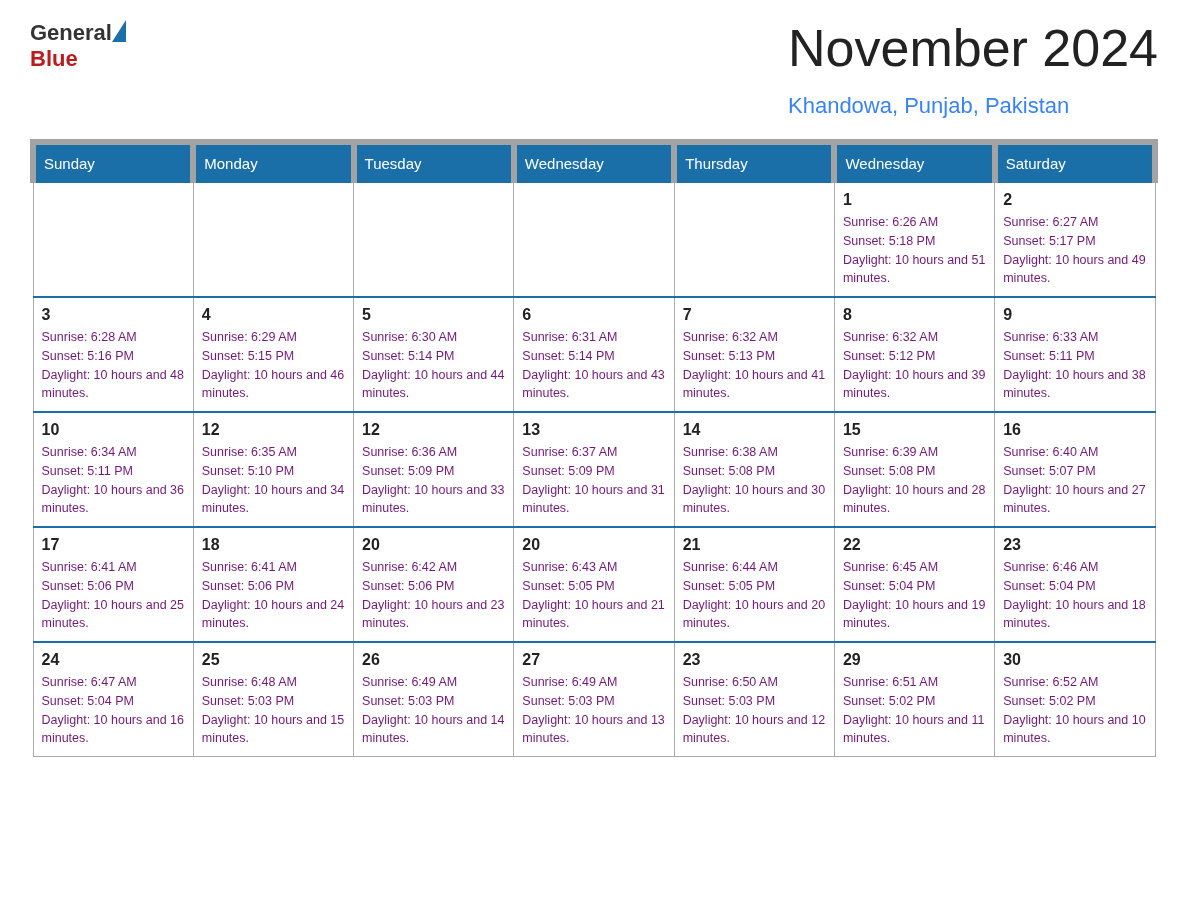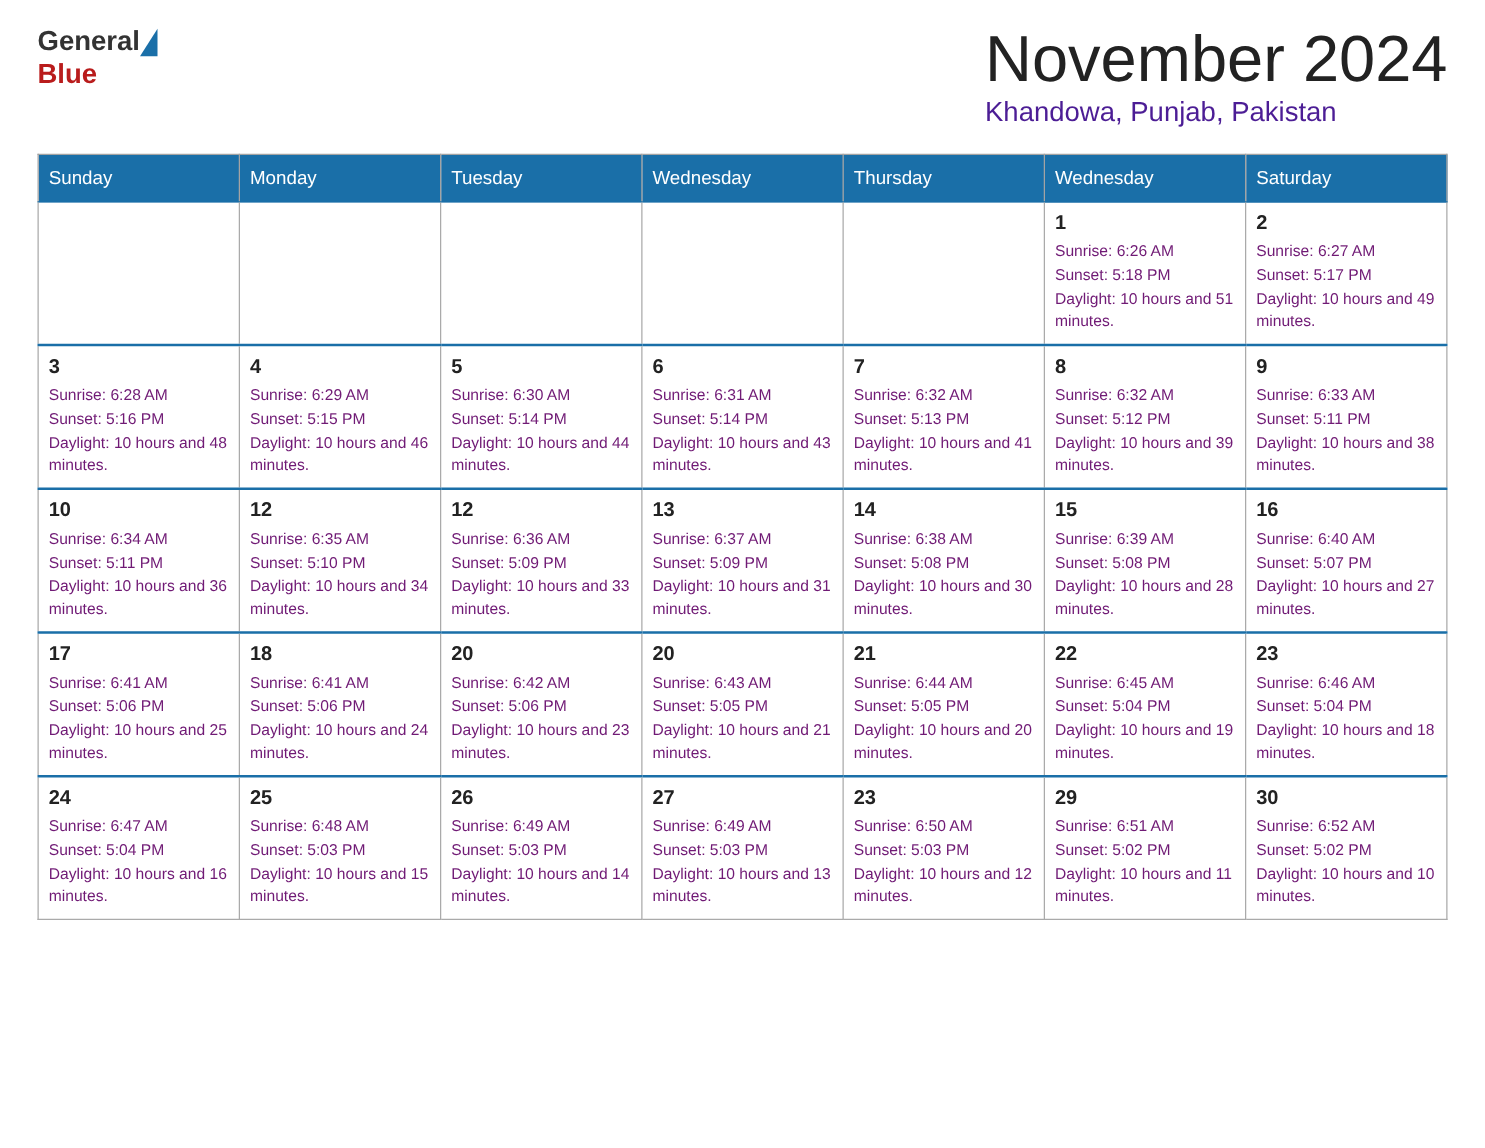--- a/index.html
+++ b/index.html
@@ -33,49 +33,49 @@
       font-size: 22px;
       font-weight: bold;
       color: #b91c1c;
     }
     .logo-container {
       display: flex;
       flex-direction: column;
     }
     .logo-top-row {
       display: flex;
-      align-items: center;
+      align-items: flex-start;
     }
     .title-section {
       text-align: left;
     }
     .month-year {
       font-size: 52px;
       font-weight: normal;
       color: #222;
       line-height: 1.1;
     }
     .location {
       font-size: 22px;
-      color: #4c1d95;
-      margin-top: 0;
+      color: #3b82f6;
+      margin-top: 16px;
     }
     .calendar {
       width: 100%;
       border-collapse: collapse;
       border: 1px solid #aaa;
     }
     .calendar th {
       background-color: #1a6fa8;
       color: #fff;
       padding: 10px 8px;
       font-size: 15px;
       font-weight: normal;
       text-align: left;
-      border: 1px solid #a3a3a3;
+      border: 6px solid #a3a3a3;
     }
     .calendar td {
       vertical-align: top;
       padding: 8px;
       border: 1px solid #aaa;
       width: 14.28%;
       min-height: 110px;
       font-size: 13px;
       color: #333;
     }

